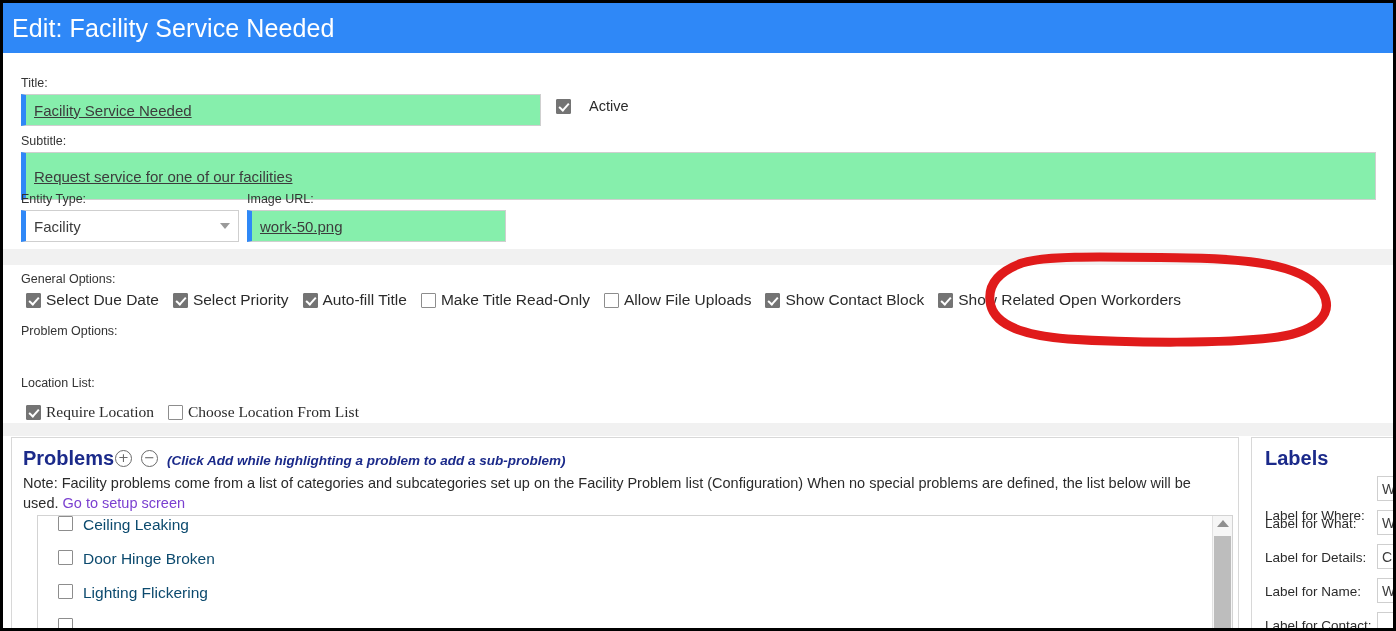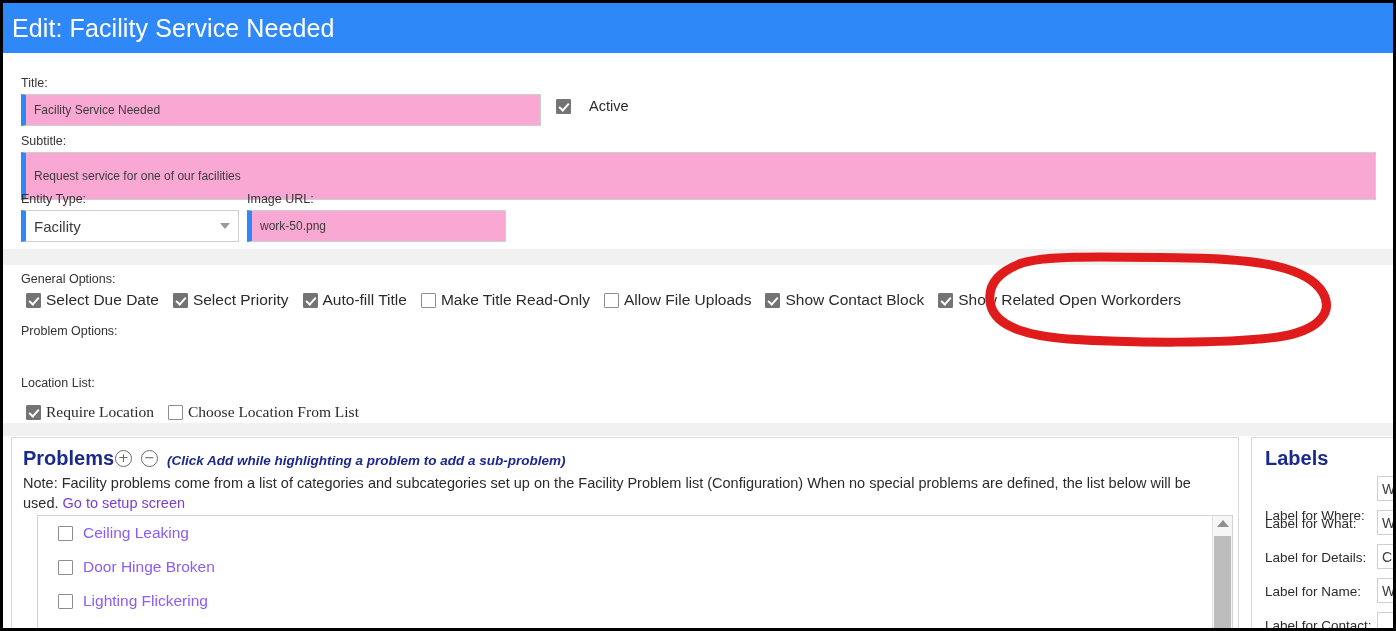--- a/index.html
+++ b/index.html
@@ -46,30 +46,31 @@
 
   
   .field-label {
     position: absolute;
     font-size: 12.5px;
     color: #333333;
     white-space: nowrap;
   }
   .txtinput {
     position: absolute;
-    background: #f9a8d4;
+    background: #86efac;
     border: 1px solid #cfcfcf;
     border-left: 5px solid #2f88f7;
     display: flex;
     align-items: center;
-    font-size: 12px;
+    font-size: 15px;
     color: #3c3c3c;
     padding-left: 8px;
     white-space: nowrap;
     overflow: hidden;
+    text-decoration: underline;
   }
   .ddinput {
     position: absolute;
     background: #ffffff;
     border: 1px solid #cfcfcf;
     border-left: 5px solid #2f88f7;
     display: flex;
     align-items: center;
     font-size: 15px;
     color: #3c3c3c;
@@ -175,25 +176,25 @@
   }
   .listbox {
     position: absolute;
     background: #ffffff;
     border: 1px solid #d3d3d3;
     overflow: hidden;
   }
   .list-item {
     position: relative;
     display: flex;
-    align-items: center;
+    align-items: flex-start;
     height: 34px;
     padding-left: 20px;
     font-size: 15.5px;
-    color: #8b5cf6;
+    color: #0c4a6e;
     white-space: nowrap;
   }
   .list-item .box { margin-right: 10px; }
 
   
   .sbar {
     position: absolute;
     background: #f6f6f6;
     border-left: 1px solid #e2e2e2;
   }

